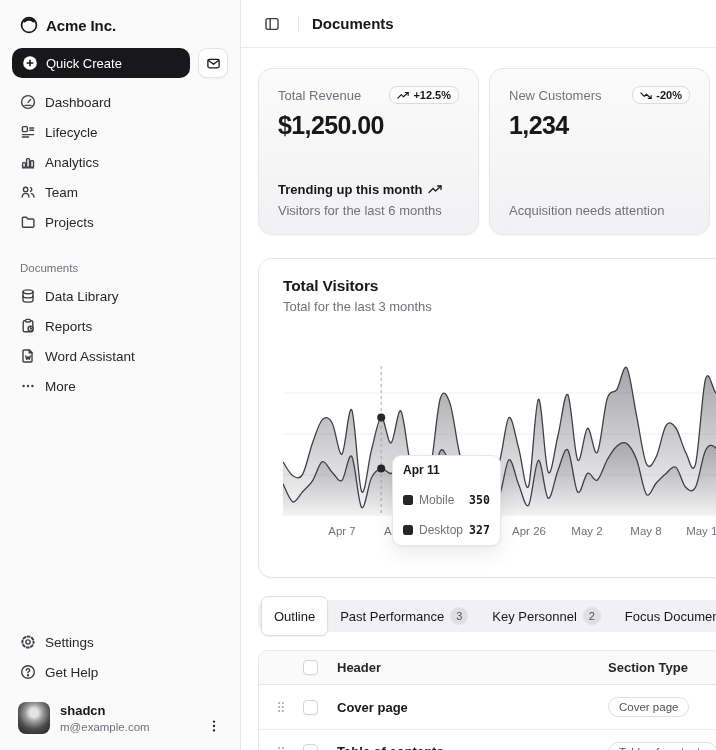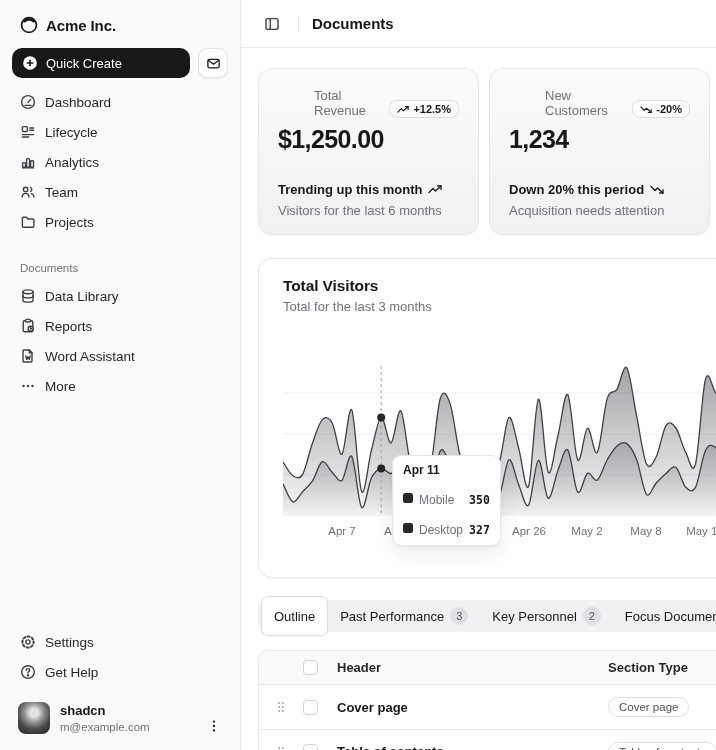--- a/index.html
+++ b/index.html
@@ -41,21 +41,21 @@
     align-items:center; justify-content:center; cursor:pointer; color:#3f3f46; }
   .v-divider { width:1px; height:16px; background:#e4e4e7; margin:0 13px; }
   .page-title { font-size:15px; font-weight:600; }
   .content { padding:20px 0 0 17px; }
 
   
   .cards { display:flex; gap:10px; }
   .stat-card { width:221px; height:167px; border:1px solid #e7e7ea; border-radius:14px;
     background:linear-gradient(to top, #f1f1f3, #fbfbfc); box-shadow:0 1px 2px rgba(0,0,0,.04);
     padding:17px 19px 16px; display:flex; flex-direction:column; }
-  .stat-top { display:flex; align-items:flex-end; justify-content:space-between;margin-left:36px; }
+  .stat-top { display:flex; align-items:flex-start; justify-content:space-between; }
   .stat-label { font-size:13px; color:#71717a; padding-top:2px; }
   .stat-badge { display:flex; align-items:center; gap:4px; border:1px solid #dcdce0; background:#fdfdfd;
     border-radius:8px; padding:2px 7px; font-size:11px; font-weight:700; color:#18181b; }
   .stat-badge svg { width:12px; height:9px; }
   .stat-value { font-size:25px; font-weight:700; letter-spacing:-0.6px; margin-top:7px; }
   .stat-foot { margin-top:auto; }
   .stat-foot-title { display:flex; align-items:center; gap:6px; font-size:13px; font-weight:700; }
   .stat-foot-title svg { width:14px; height:11px; }
   .stat-foot-desc { font-size:13px; color:#71717a; margin-top:6px; }
 
@@ -65,21 +65,21 @@
   .chart-title { font-size:15.5px; font-weight:700; letter-spacing:-0.1px; }
   .chart-subtitle { font-size:13px; color:#71717a; margin-top:4px; }
   .chart-wrap { position:relative; margin-top:42px; width:442px; }
   .chart-wrap svg { display:block; }
   .x-labels { position:relative; height:22px; margin-top:7px; }
   .x-labels span { position:absolute; width:48px; text-align:center; font-size:11.5px; color:#71717a; }
   .tooltip { position:absolute; left:109px; top:99px; min-width:106px; background:#fff;
     border:1px solid #e7e7ea; border-radius:9px; box-shadow:0 8px 20px rgba(0,0,0,.08), 0 1px 2px rgba(0,0,0,.05);
     padding:7px 10px 8px; z-index:5; }
   .tooltip-date { font-size:12px; font-weight:700; margin-bottom:5px; }
-  .tt-row { display:flex; align-items:flex-start; gap:6px; font-size:12px; color:#71717a; margin-top:16px; }
+  .tt-row { display:flex; align-items:center; gap:6px; font-size:12px; color:#71717a; margin-top:16px; }
   .tt-swatch { width:10px; height:10px; border-radius:2.5px; background:#27272a; flex:none; }
   .tt-val { margin-left:auto; color:#18181b; font-weight:700;
     font-family:"DejaVu Sans Mono", monospace; font-size:11.5px; }
 
   
   .tabs { display:inline-flex; align-items:center; background:#f1f1f3; border-radius:9px; padding:3px;
     margin-top:22px; height:32px; }
   .tab { display:flex; align-items:center; gap:6px; height:40px; padding:0 12px; border-radius:7px;
     font-size:13px; font-weight:500; color:#18181b; cursor:pointer; white-space:nowrap; }
   .tab.active { background:#fff; border:1px solid #dedee2; box-shadow:0 1px 2px rgba(0,0,0,.06); }
@@ -320,27 +320,20 @@
             <span class="stat-badge">
               <svg viewBox="0 0 14 10" fill="none" stroke="#18181b" stroke-width="1.3" stroke-linecap="round" stroke-linejoin="round">
                   <path d="M1 2 5 6l2.5-2.5L13 8.5"></path>
                   <path d="M9.6 8.5H13V5.1"></path>
                 </svg>
               <span>-20%</span>
             </span>
           </div>
           <div class="stat-value">1,234</div>
           <div class="stat-foot">
-            <div class="stat-foot-title">
-              <span>Down 20% this period</span>
-              <svg viewBox="0 0 14 10" fill="none" stroke="#18181b" stroke-width="1.3" stroke-linecap="round" stroke-linejoin="round">
-                  <path d="M1 2 5 6l2.5-2.5L13 8.5"></path>
-                  <path d="M9.6 8.5H13V5.1"></path>
-                </svg>
-            </div>
             <div class="stat-foot-desc">Acquisition needs attention</div>
           </div>
         </div>
       </div>
 
       
       <div class="chart-card">
         <div class="chart-title">Total Visitors</div>
         <div class="chart-subtitle">Total for the last 3 months</div>
         <div class="chart-wrap">

